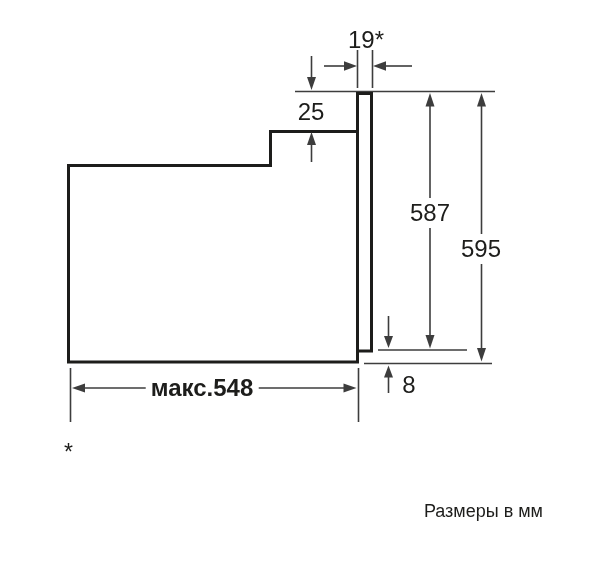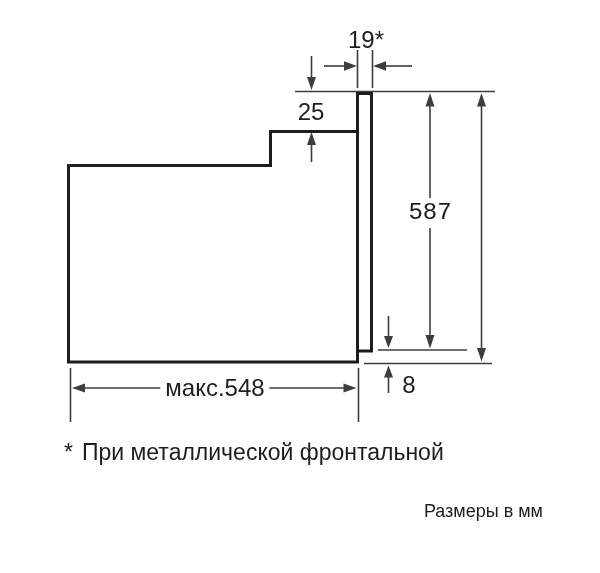--- a/index.html
+++ b/index.html
@@ -118,29 +118,30 @@
       <line class="thin" x1="84" y1="388" x2="344" y2="388"></line>
       <polygon class="head" points="72,388 85,383.5 85,392.5"></polygon>
       <polygon class="head" points="356.5,388 343.5,383.5 343.5,392.5"></polygon>
     </g>
   </svg>
 
   <div class="dim-label" style="left:366px;top:40px;">19*</div>
 
   <div class="dim-label" style="left:311px;top:112px;text-align:center;">25</div>
 
-  <div class="dim-label on-line" style="left:430px;top:213px;font-family:Liberation Mono, monospace;">587</div>
+  <div class="dim-label on-line" style="left:430px;top:213px;">587</div>
 
+  <div class="dim-label on-line" style="left:481px;top:249px;">595</div>
 
   <div class="dim-label" style="left:409px;top:385px;">8</div>
 
-  <div class="dim-label on-line" style="left:215px;top:388px;">макс.548</div>
+  <div class="dim-label on-line" style="left:202px;top:388px;font-weight:bold;">макс.548</div>
 
   <div class="footnote">
     <span class="marker">*</span>
     <span class="text">
-      <span>При металлической фронтальной</span><br>
+      <br>
     </span>
   </div>
 
   <div class="units-note">Размеры в мм</div>
 
 </div>
 
 </body></html>

